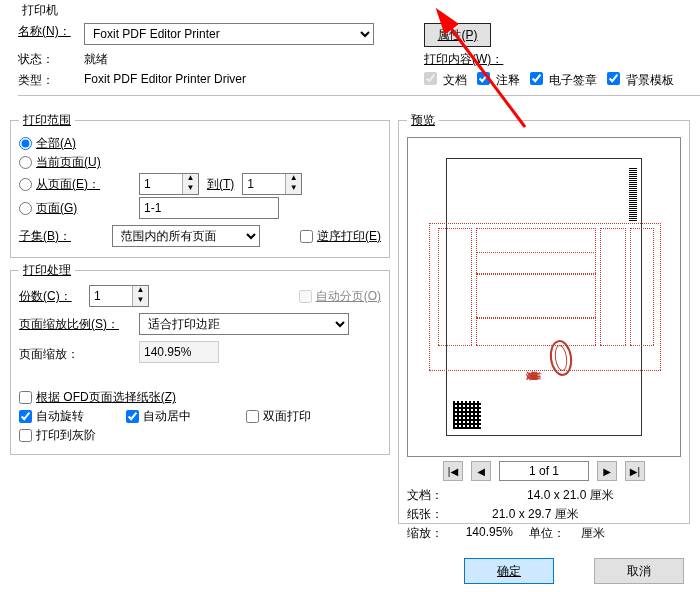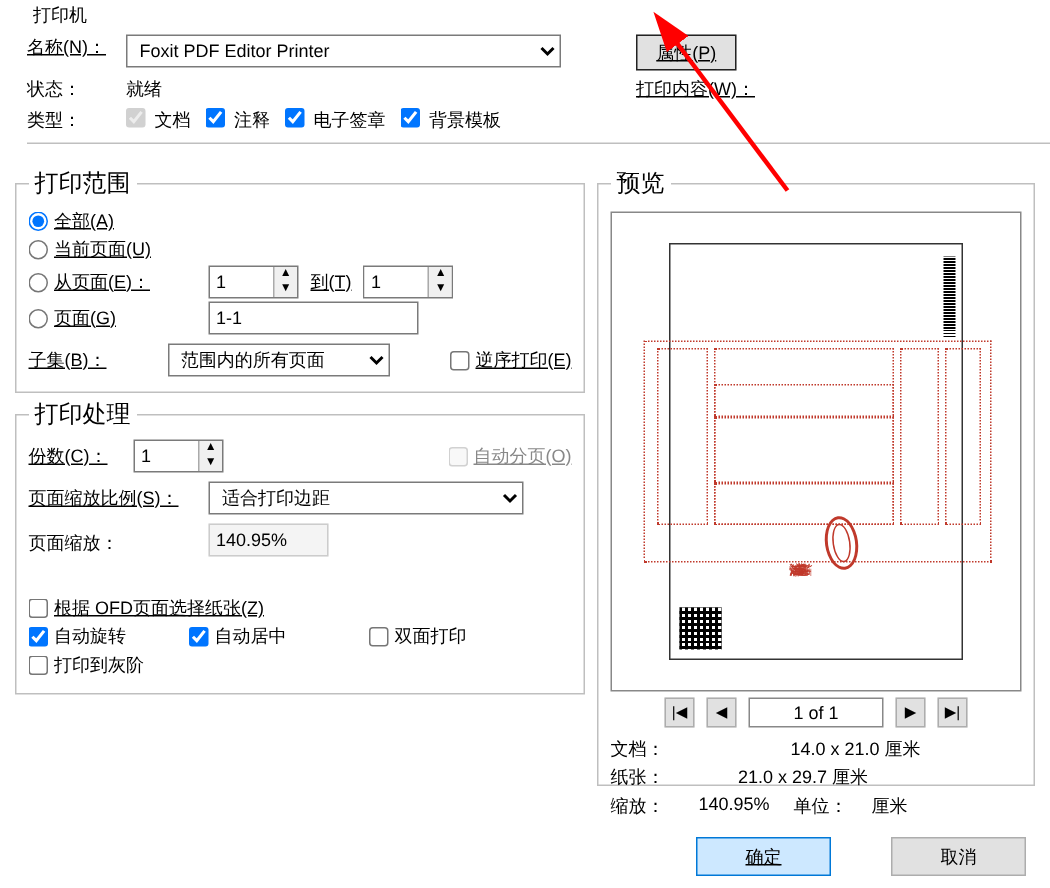--- a/index.html
+++ b/index.html
@@ -2,21 +2,21 @@
 <html><head>
 <meta charset="utf-8">
 <style>
   * { box-sizing: border-box; }
   body { margin: 0; font-family: "Microsoft YaHei", "SimSun", sans-serif; font-size: 12px; background: #fff; width: 700px; height: 592px; overflow: hidden; position: relative; }
   .dialog { width: 700px; height: 592px; position: relative; padding: 0 10px; }
 
   .row { display: flex; align-items: center; margin: 2px 0; }
 
   fieldset { border: 1px solid #bfbfbf; margin: 4px 0; padding: 4px 8px 8px 8px; }
-  legend { padding: 0 4px; font-size: 16px; }
+  legend { padding: 0 4px; font-size: 12px; text-decoration: underline; }
 
   select, input[type=text] { font-size: 12px; height: 22px; border: 1px solid #7a7a7a; padding: 0 4px; background: #fff; }
   button { font-size: 12px; height: 24px; background: #e1e1e1; border: 1px solid #adadad; cursor: pointer; }
   .btn-primary { background: #cde8ff; border: 1px solid #0078d7; text-decoration: underline; }
 
   input[type=radio], input[type=checkbox] { margin: 0 4px 0 0; vertical-align: middle; }
 
   .top-grid { display: grid; grid-template-columns: 56px 330px 285px; column-gap: 10px; row-gap: 4px; }
   .top-grid .lbl { text-align: left; }
 
@@ -83,20 +83,21 @@
       </span>
       <span>
         <button style="width:67px;border:1px solid #222;"><span style="text-decoration:underline">属性(P)</span></button>
       </span>
 
       <span class="lbl">状态：</span>
       <span>就绪</span>
       <span><span style="text-decoration:underline">打印内容(W)：</span></span>
 
       <span class="lbl">类型：</span>
+      <span>Foxit PDF Editor Printer Driver</span>
       <span style="display:flex;align-items:center;gap:2px;">
         <span class="checkbox-like">
               <input type="checkbox" checked="" disabled="" style="">
               <span>文档</span>
             </span>
         <span class="checkbox-like">
               <input type="checkbox" checked="" style="">
               <span>注释</span>
             </span>
         <span class="checkbox-like">

